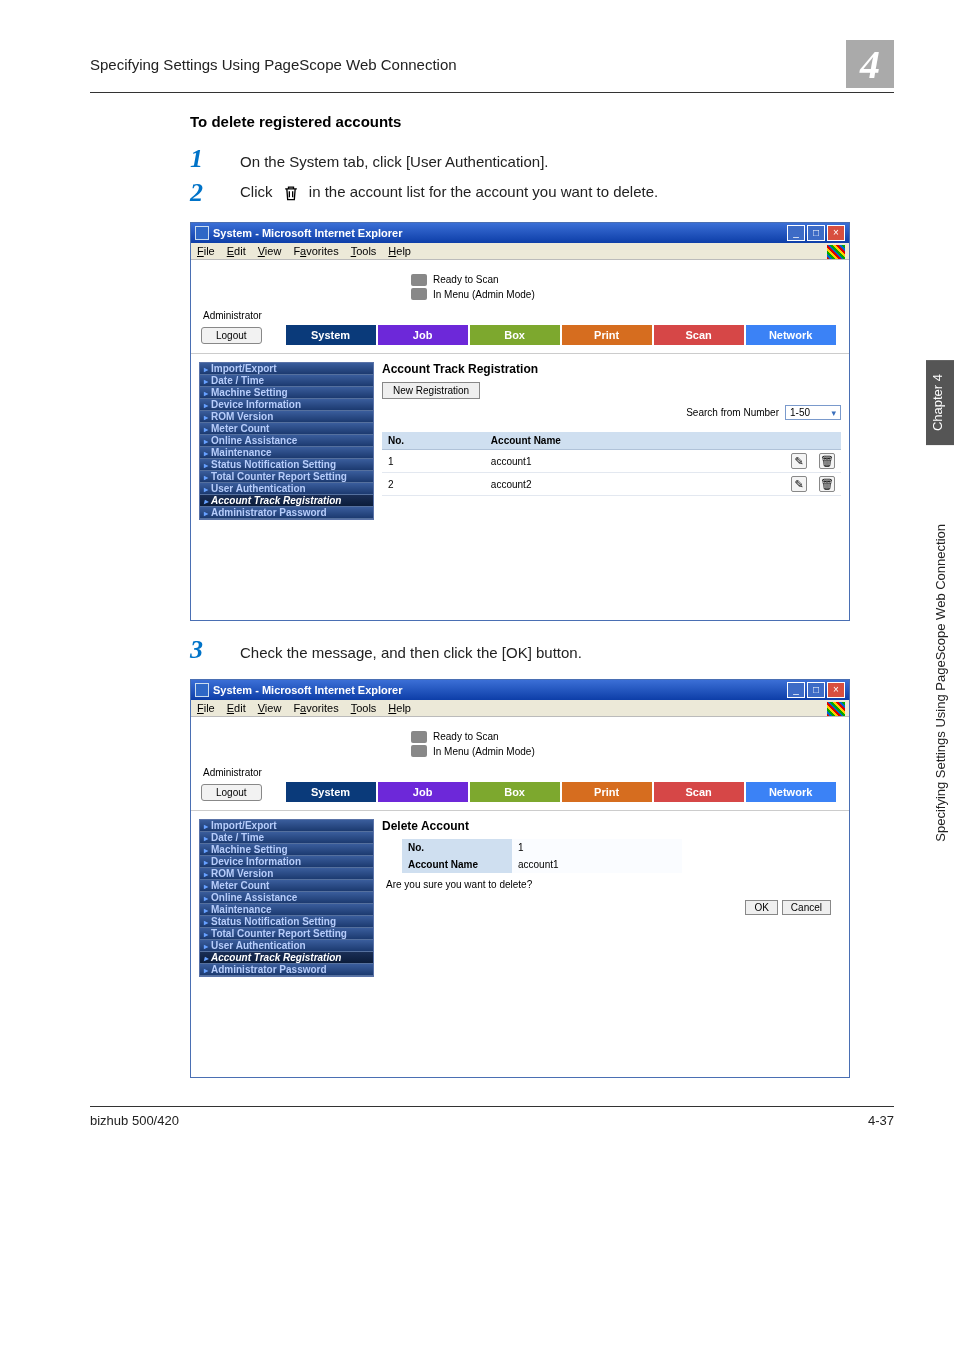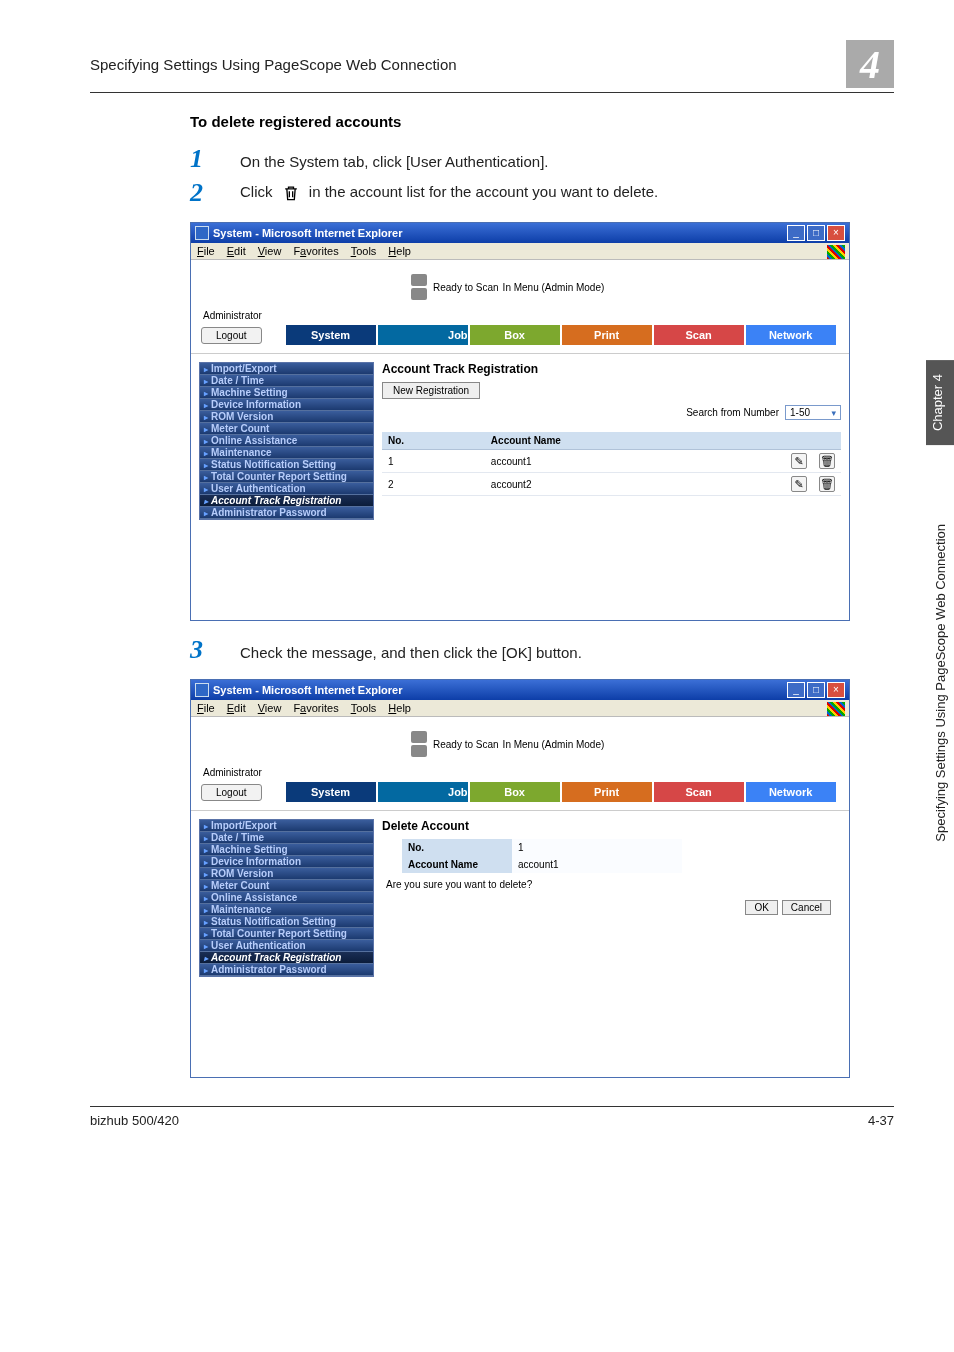--- a/index.html
+++ b/index.html
@@ -146,21 +146,21 @@
   .banner-icons {
     display: flex;
     flex-direction: column;
     gap: 2px;
   }
   .b-icon {
     width: 16px; height: 12px;
     background: #888;
     border-radius: 2px;
   }
-  .banner-lines { display:flex; flex-direction:row; gap:4px; }
+  .banner-lines { display:flex; flex-direction:column; gap:4px; }
   .admin-label {
     font-size: 10px;
     color: #000;
     margin: 0 0 8px 12px;
   }
   .toprow {
     display: flex;
     align-items: center;
     gap: 24px;
     padding: 0 10px 8px 10px;
@@ -180,21 +180,21 @@
   }
   .tab {
     padding: 4px 0;
     width: 90px;
     text-align: center;
     color: #fff;
     font-size: 11px;
     font-weight: bold;
   }
   .tab.system { background: #0a3a7a; }
-  .tab.job { background: #0369a1; text-align: right; }
+  .tab.job { background: #6d28d9; }
   .tab.box { background: #7da82e; }
   .tab.print { background: #d66d1f; }
   .tab.scan { background: #d64747; }
   .tab.network { background: #3b82f6; }
 
   .main-area {
     display: flex;
     padding: 8px;
     gap: 8px;
   }

